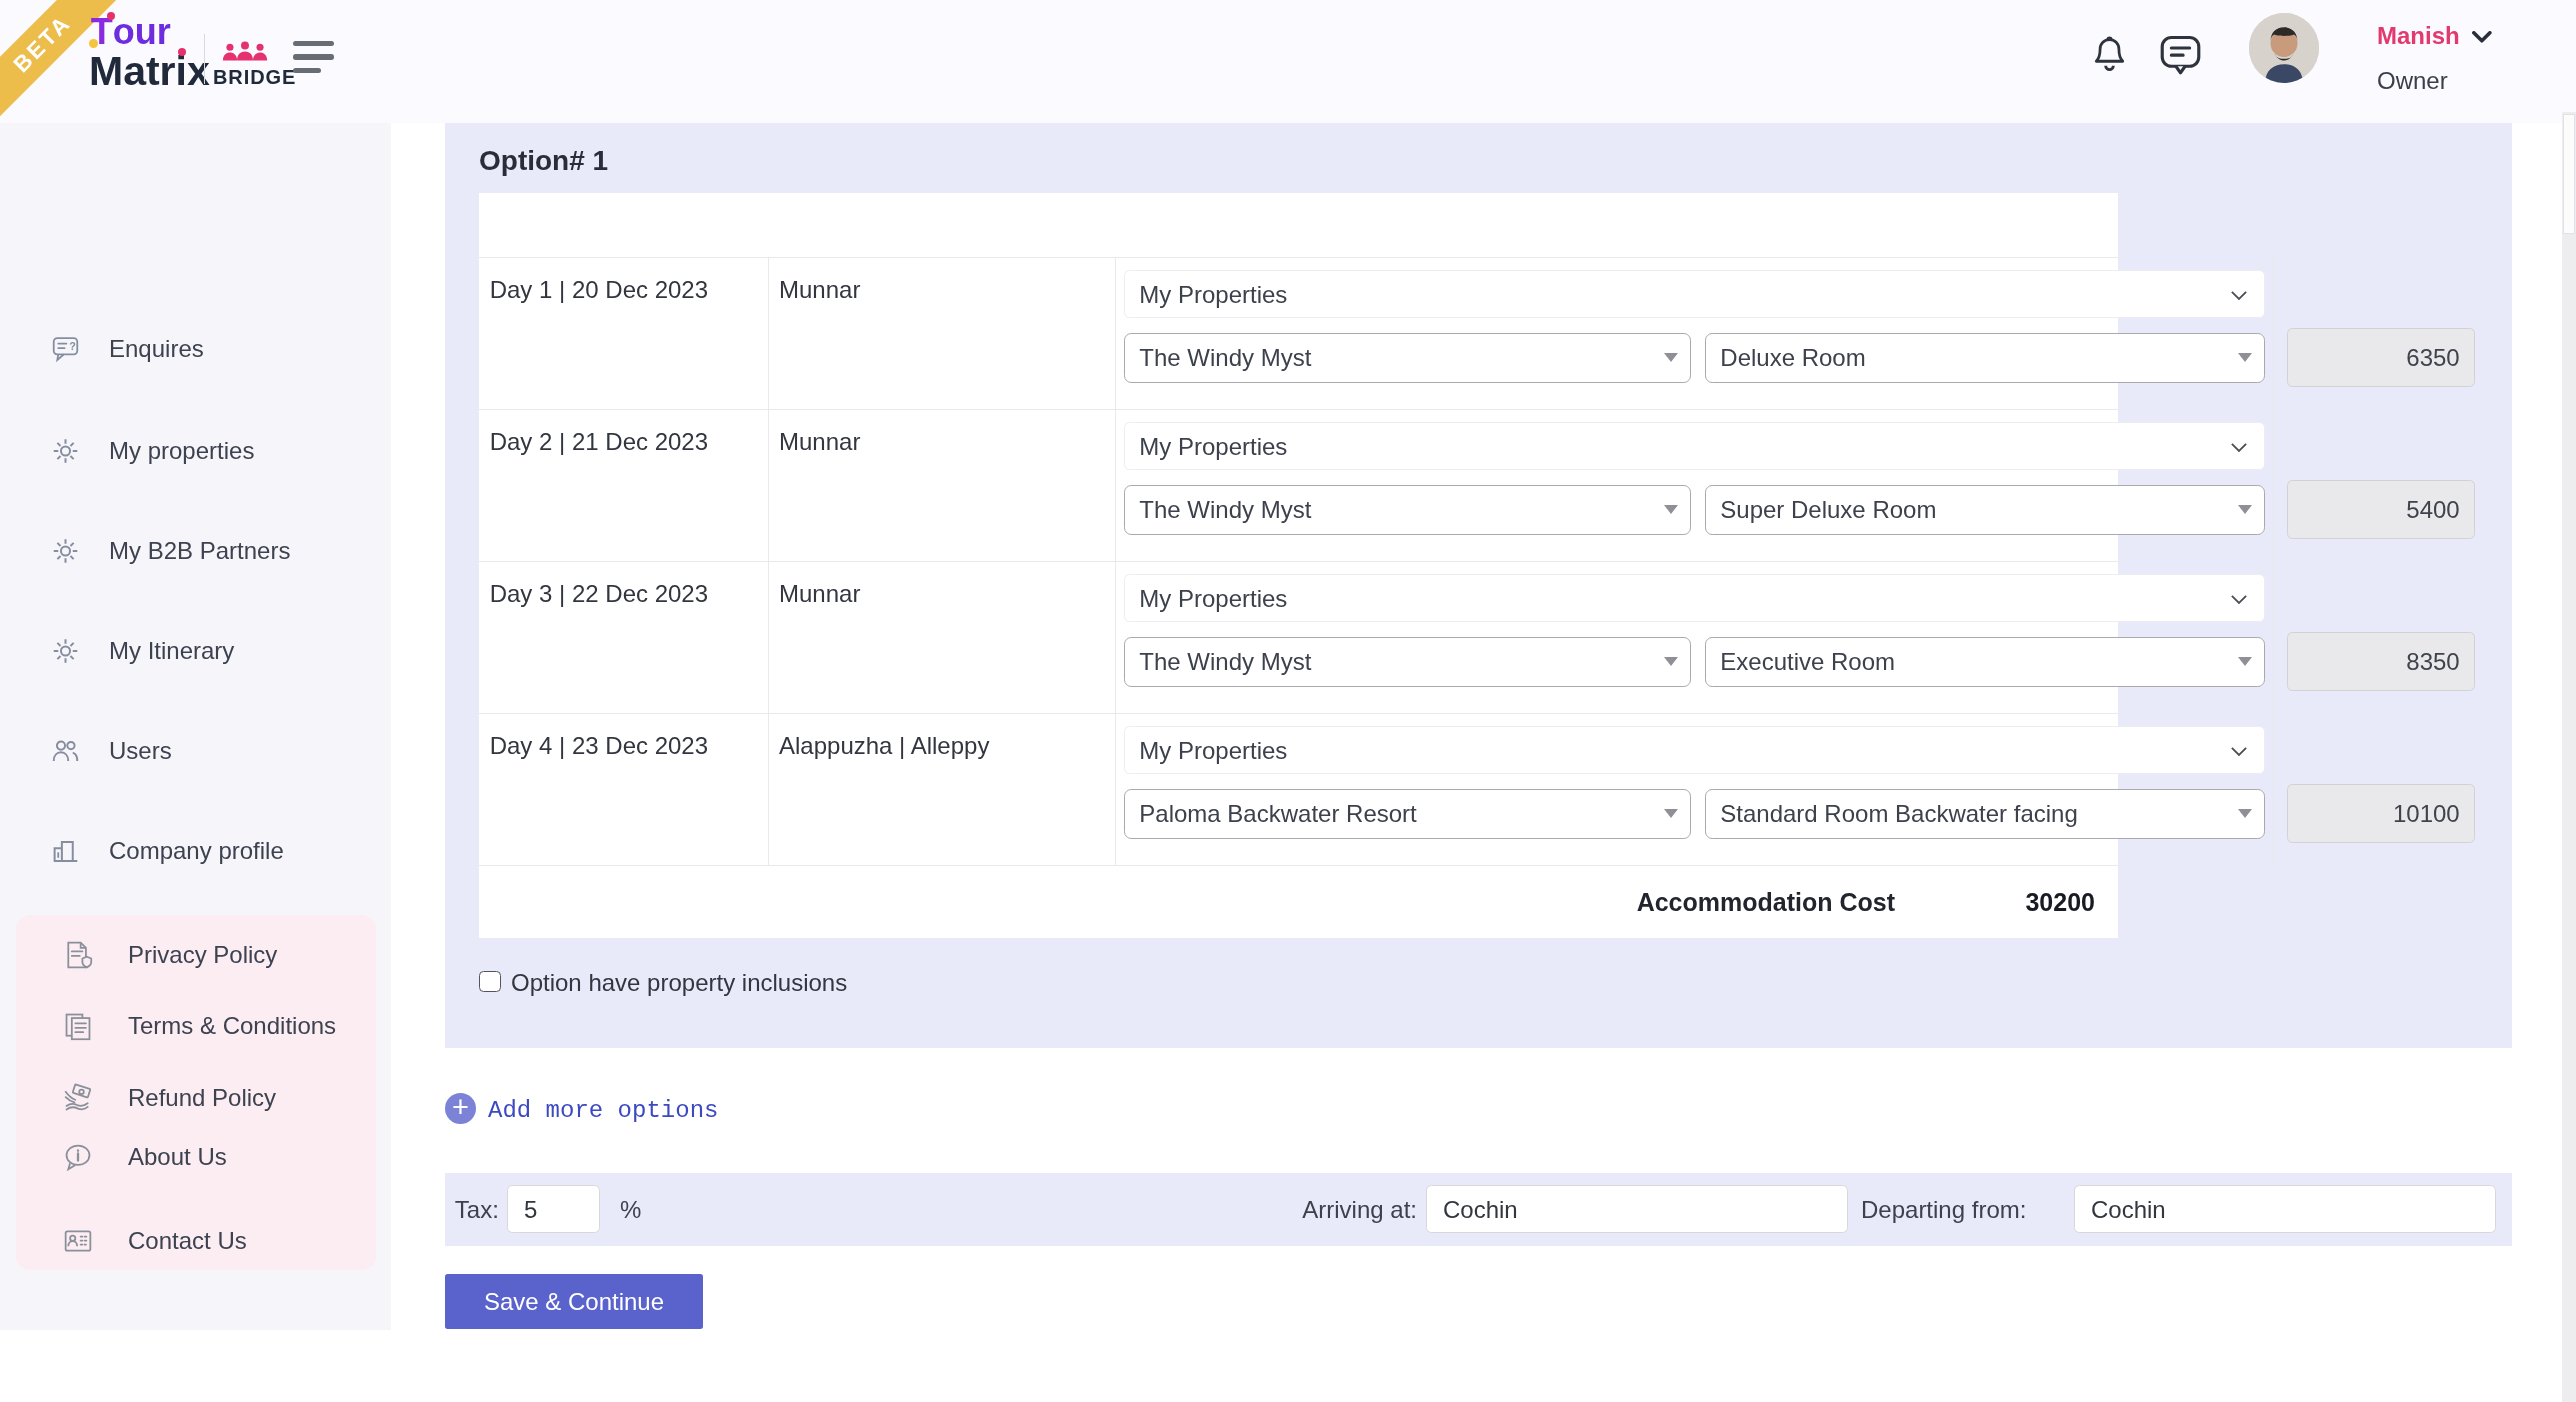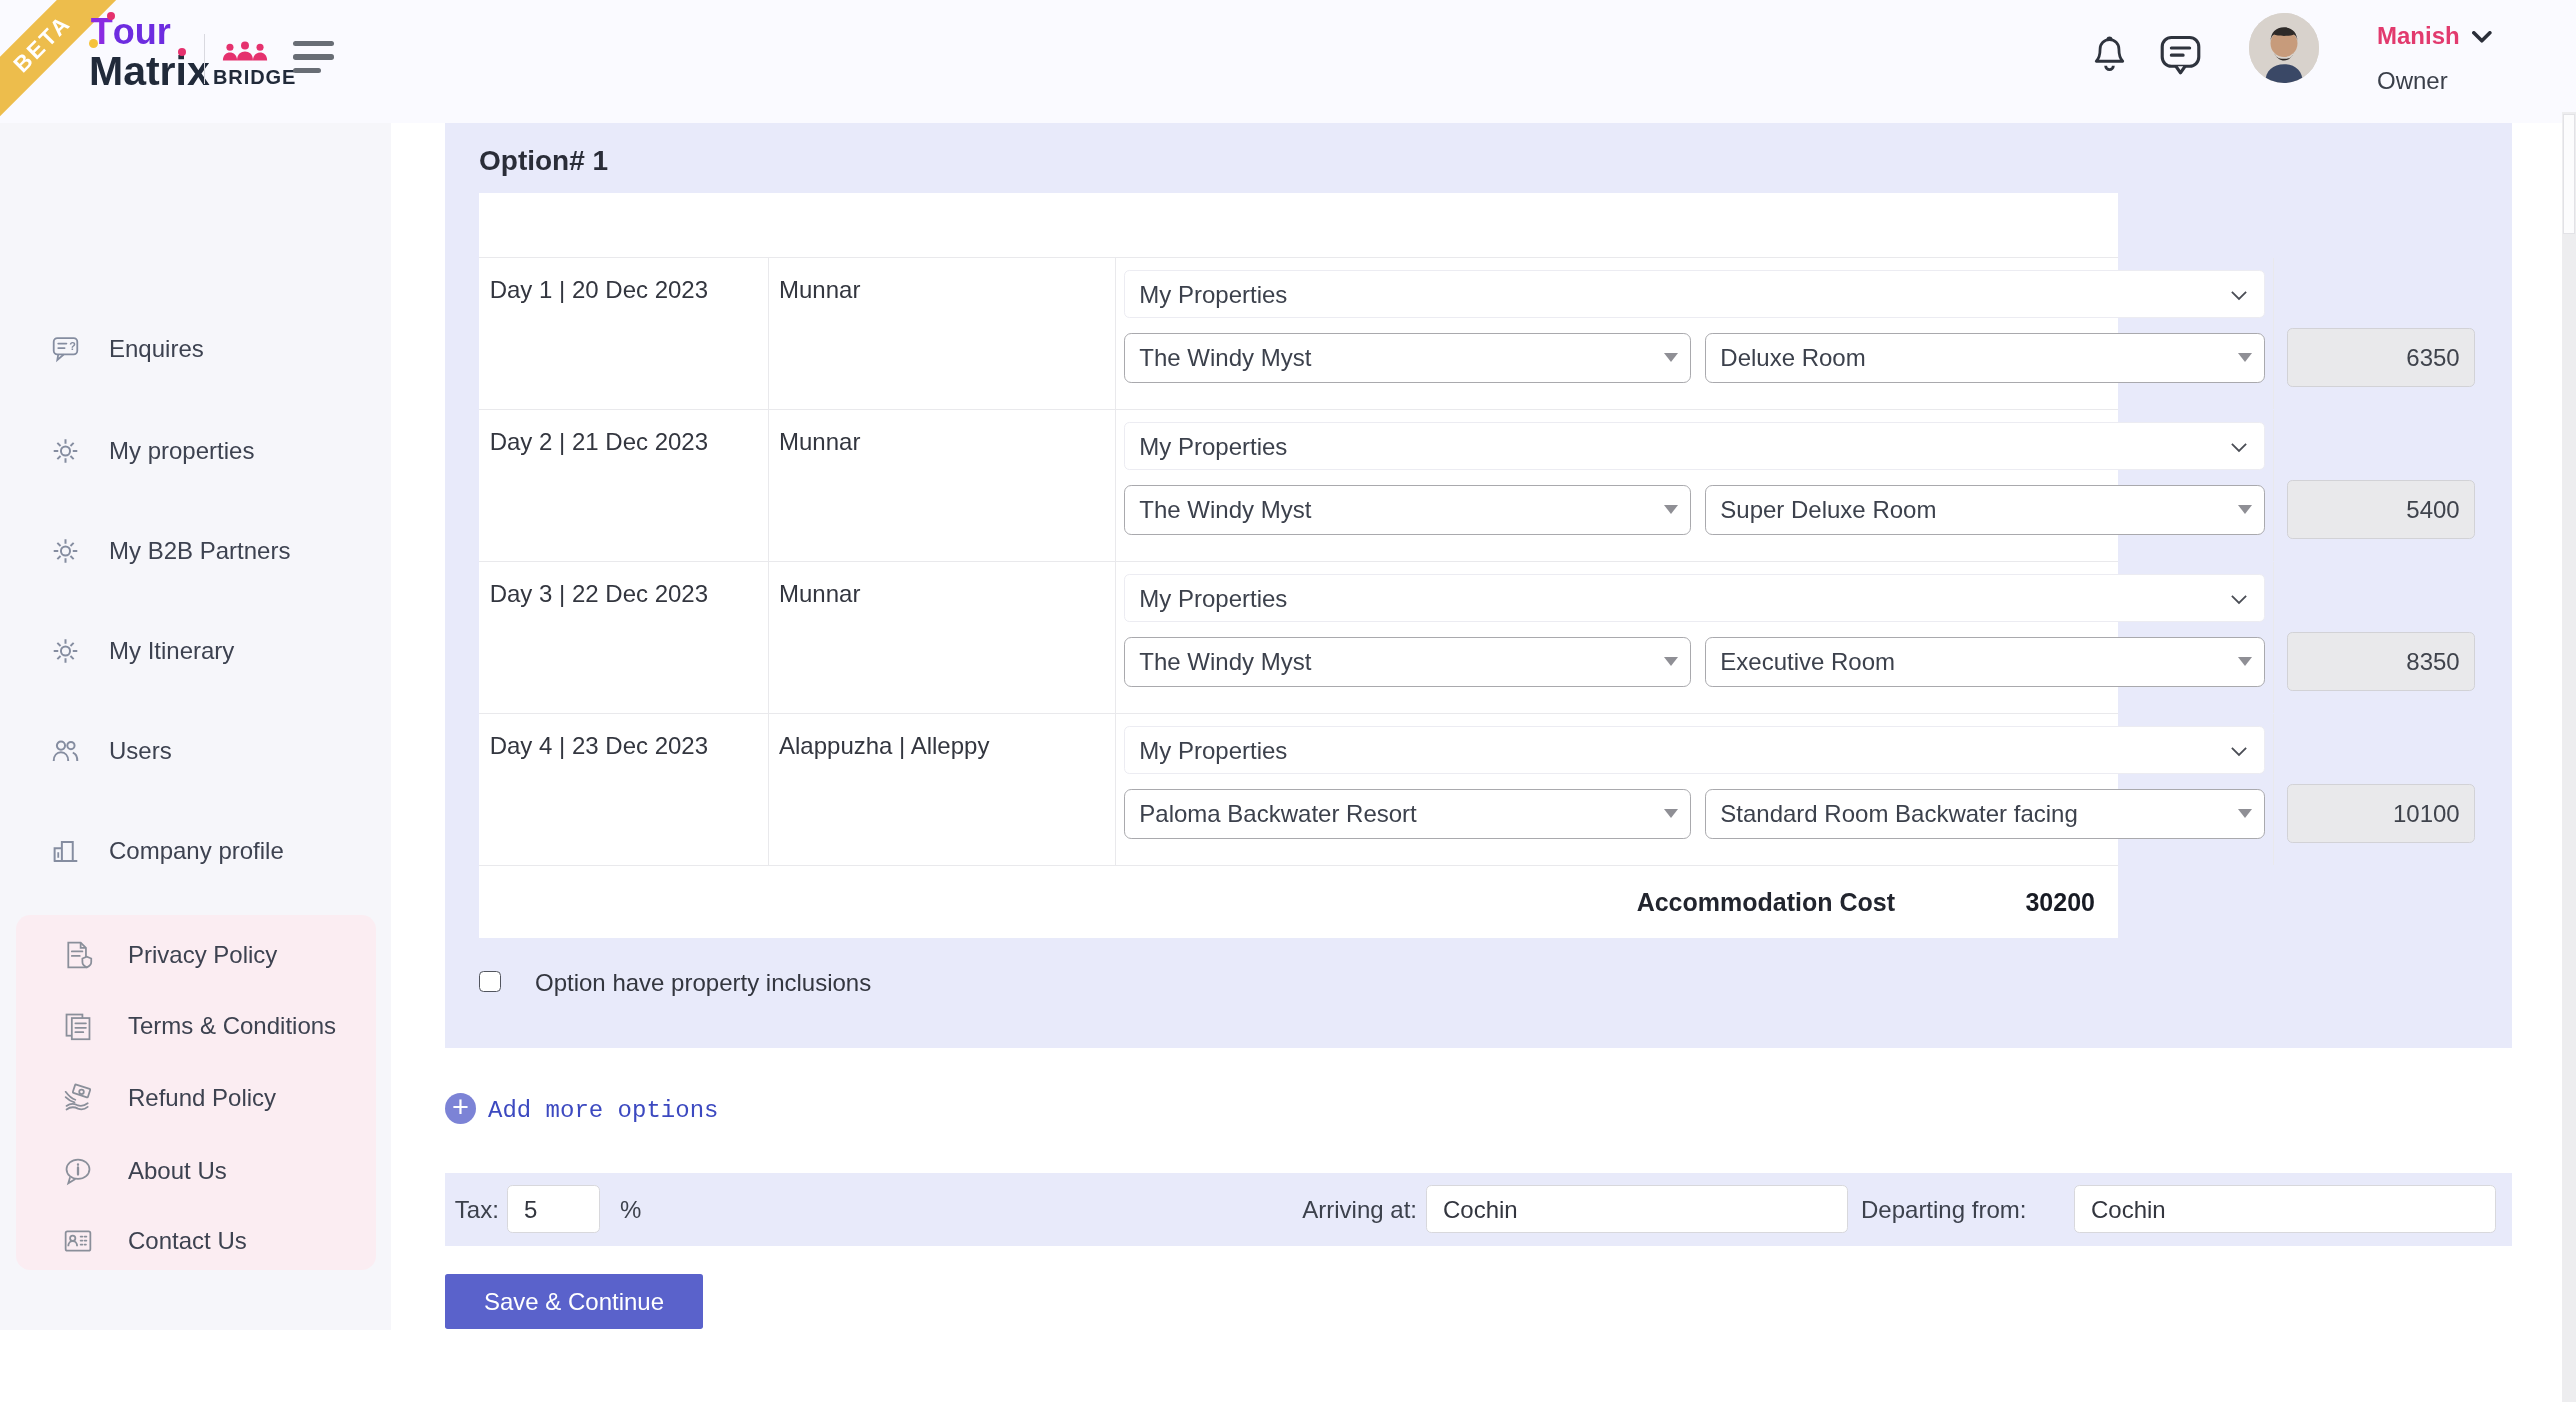--- a/index.html
+++ b/index.html
@@ -75,21 +75,21 @@
   .cost{position:absolute;left:1808px;top:70px;width:188px;height:59px;background:#e9e9eb;
     border:0.9px solid #d2d2d6;border-radius:5.4px;font-size:24px;color:#3f434c;
     line-height:57px;text-align:right;padding-right:14.3px;box-sizing:border-box;}
   .acc-row{position:relative;height:71px;}
   .acc-label{position:absolute;right:223px;top:22.4px;font-size:25px;font-weight:600;color:#22252e;}
   .acc-value{position:absolute;right:23px;top:22.4px;font-size:25px;font-weight:700;color:#181b24;}
 
   .inclusions{position:absolute;left:34px;top:846px;height:27px;}
   .checkbox{position:absolute;left:0;top:1.8px;width:21.5px;height:21.5px;background:#fff;
     border:1.8px solid #52555e;border-radius:4.5px;box-sizing:border-box;cursor:pointer;}
-  .inclusions .lbl{position:absolute;left:32px;top:0px;font-size:24px;color:#33363f;white-space:nowrap;margin-left:24px;}
+  .inclusions .lbl{position:absolute;left:32px;top:0px;font-size:24px;color:#33363f;white-space:nowrap;}
 
   
   .add-more{position:absolute;left:445px;top:1093px;height:32px;cursor:pointer;}
   .plus-circle{position:absolute;left:0;top:0;width:31px;height:31px;border-radius:50%;
     background:#7c83d6;color:#fff;font-size:29px;line-height:29.5px;text-align:center;font-weight:400;}
   .add-more .lbl{position:absolute;left:43px;top:3.6px;font-size:24px;color:#3c49c0;white-space:nowrap;font-family:Liberation Mono, monospace;}
 
   .bottom-bar{position:absolute;left:445px;top:1173px;width:2067px;height:73px;background:#e8eafa;}
   .bb-label{position:absolute;top:23px;font-size:24px;color:#3c414c;}
   .bb-input{position:absolute;top:11.6px;height:48px;background:#fff;border:0.9px solid #d8d8dc;
@@ -292,21 +292,21 @@
         <circle cx="21" cy="10" r="2.6"></circle>
         <path d="M3 10c3 4 7 8 11 9M3 16c3 3 6 5 10 6" stroke-linecap="round"></path>
         <path d="M4 26c4-3 8-3 12-1 4 1.5 8 1 12-2" stroke-linecap="round"></path>
         <path d="M4 30c4-3 9-3 13-1 4 1.5 8 .5 11-2" stroke-linecap="round"></path>
             </g>
           </svg>
       </span>
       <span class="s-label">Refund Policy</span>
     </div>
 
-    <div class="pink-item" style="top:229px;">
+    <div class="pink-item" style="top:215px;">
       <span class="s-icon">
         <svg width="30" height="30" viewBox="0 0 34 34">
             <g fill="none" stroke="#8a8f9a" stroke-width="2">
         <ellipse cx="17" cy="15" rx="13" ry="11"></ellipse>
               <path d="M8 24l-2 7 8-5"></path>
         <path d="M17 13v8M17 9.5v.5" stroke-width="2.6" stroke-linecap="round"></path>
             </g>
           </svg>
       </span>
       <span class="s-label">About Us</span>

